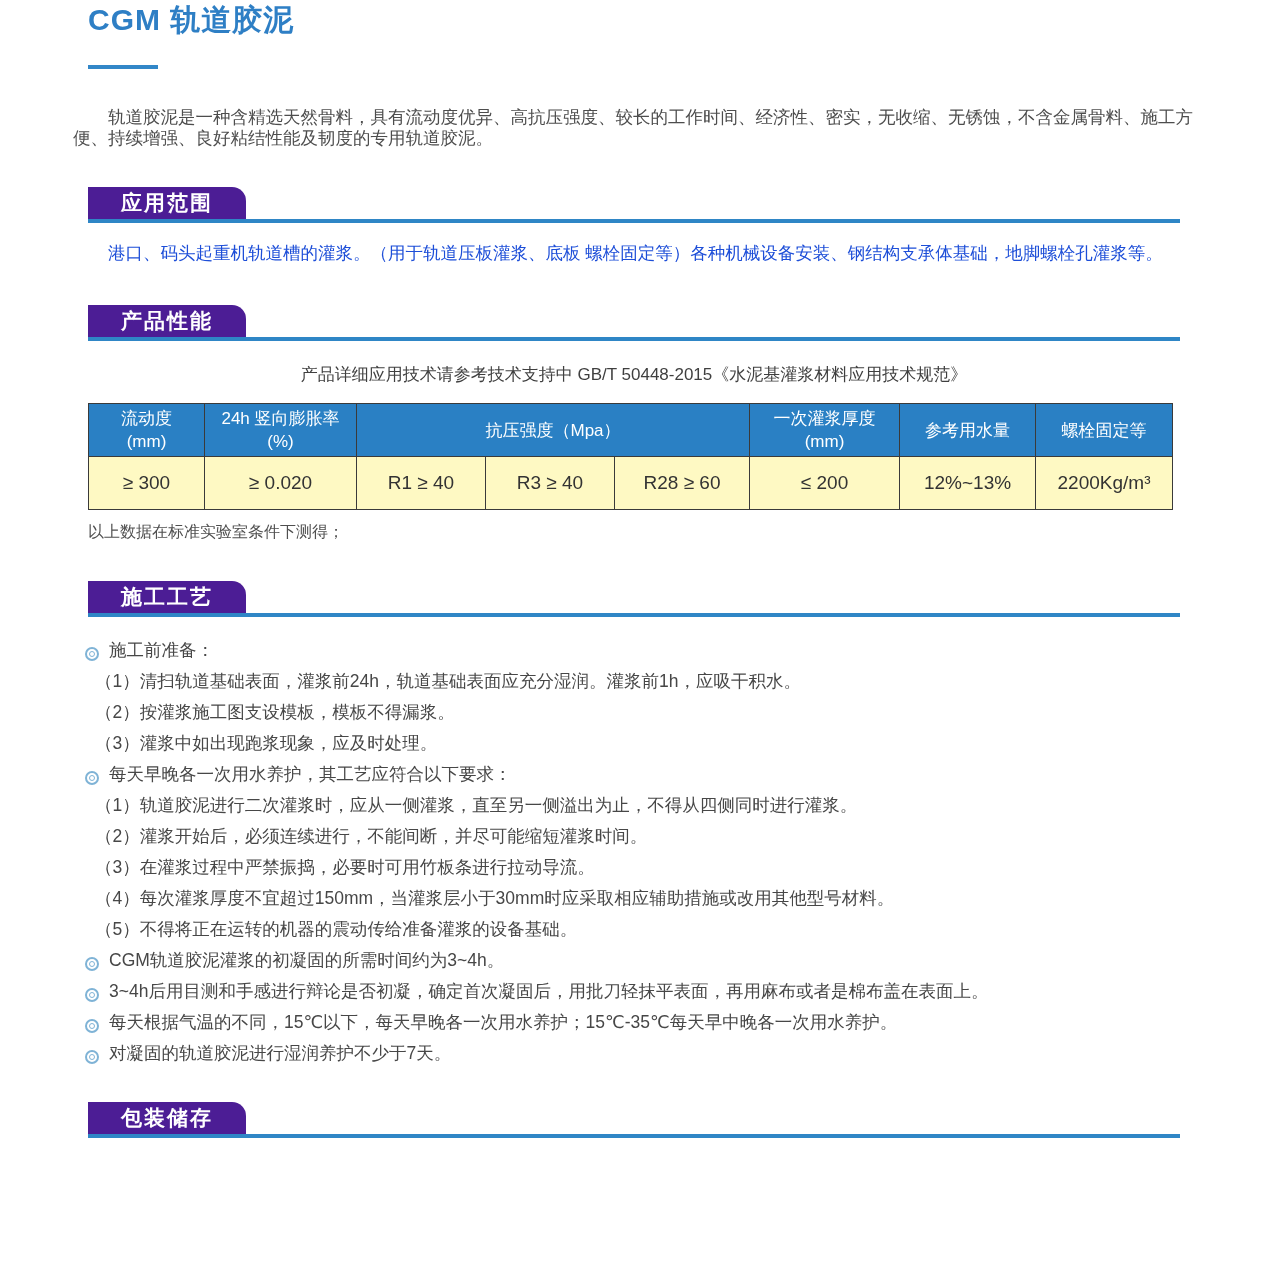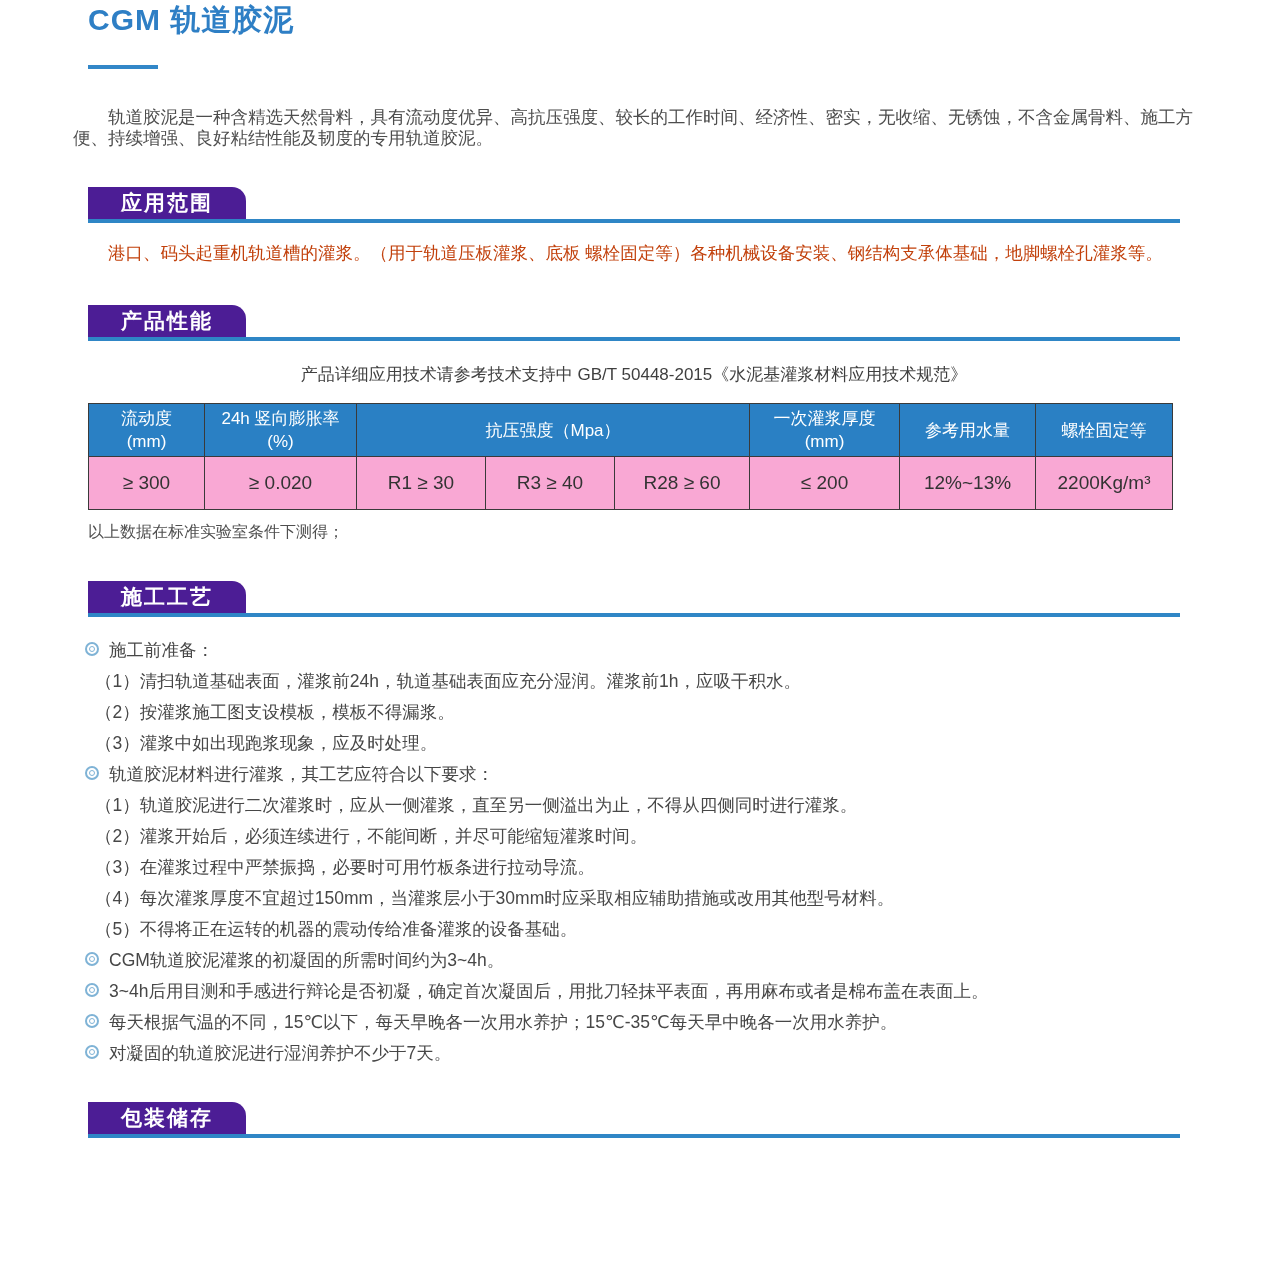--- a/index.html
+++ b/index.html
@@ -29,50 +29,50 @@
     display:inline-flex;align-items:center;justify-content:center;
     height:32px;padding:0 33px;
     background:#4c1d95;color:#ffffff;
     font-size:21px;font-weight:700;letter-spacing:2px;
     border-radius:0 14px 0 0;
   }
   .section-rule{height:4px;background:#2f86c6;width:1092px;}
 
   .section-text{
     margin:16px 0 8px -15px;width:1120px;
-    font-size:17.5px;line-height:28px;color:#c2410c;text-indent:2em;
+    font-size:17.5px;line-height:28px;color:#1d4ed8;text-indent:2em;
   }
 
   
   .table-note-top{
     margin-top:22px;width:1092px;text-align:center;
     font-size:17px;color:#3f3f3f;
   }
   table.spec{
     margin-top:14px;border-collapse:collapse;table-layout:fixed;width:1084px;
   }
   table.spec th{
     background:#2a80c4;color:#ffffff;font-weight:500;
     font-size:17px;line-height:23px;height:52px;
     border:1px solid #3a3a3a;white-space:pre-line;padding:0 2px;
     text-align:center;vertical-align:middle;
   }
   table.spec td{
-    height:50px;border:1px solid #3a3a3a;background:#f9a8d4;
+    height:50px;border:1px solid #3a3a3a;background:#fef9c3;
     text-align:center;vertical-align:middle;
     font-size:19px;color:#333333;
   }
   col.c1{width:116px}col.c2{width:152px}col.c3{width:129px}col.c4{width:129px}
   col.c5{width:135px}col.c6{width:150px}col.c7{width:136px}col.c8{width:137px}
   .table-note-bottom{margin-top:12px;font-size:16px;color:#4f4f4f;}
 
   
   ul.doc-list{list-style:none;margin:22px 0 0 -3px;padding:0;}
   ul.doc-list li{
-    display:flex;align-items:flex-start;
+    display:flex;align-items:flex-end;
     margin-bottom:9px;font-size:17.5px;line-height:22px;color:#474747;
   }
   ul.doc-list li.num{padding-left:10px;}
   .ring-bullet{
     flex:0 0 auto;box-sizing:border-box;
     width:14px;height:14px;margin:3px 10px 0 0;
     border:2px solid #7fb3d6;border-radius:50%;
     display:inline-flex;align-items:center;justify-content:center;
   }
   .ring-inner{
@@ -126,21 +126,21 @@
           <th>一次灌浆厚度
 (mm)</th>
           <th>参考用水量</th>
           <th>螺栓固定等</th>
         </tr>
     </thead>
     <tbody>
       <tr>
           <td>≥ 300</td>
           <td>≥ 0.020</td>
-          <td>R1 ≥ 30</td>
+          <td>R1 ≥ 40</td>
           <td>R3 ≥ 40</td>
           <td>R28 ≥ 60</td>
           <td>≤ 200</td>
           <td>12%~13%</td>
           <td>2200Kg/m³</td>
         </tr>
     </tbody>
   </table>
   <p class="table-note-bottom">以上数据在标准实验室条件下测得；</p>
 
@@ -161,21 +161,21 @@
       <li class="num">
         <span class="item-text">（2）按灌浆施工图支设模板，模板不得漏浆。</span>
       </li>
       <li class="num">
         <span class="item-text">（3）灌浆中如出现跑浆现象，应及时处理。</span>
       </li>
       <li class="ring">
         <span class="ring-bullet">
           <span class="ring-inner"></span>
         </span>
-        <span class="item-text">轨道胶泥材料进行灌浆，其工艺应符合以下要求：</span>
+        <span class="item-text">每天早晚各一次用水养护，其工艺应符合以下要求：</span>
       </li>
       <li class="num">
         <span class="item-text">（1）轨道胶泥进行二次灌浆时，应从一侧灌浆，直至另一侧溢出为止，不得从四侧同时进行灌浆。</span>
       </li>
       <li class="num">
         <span class="item-text">（2）灌浆开始后，必须连续进行，不能间断，并尽可能缩短灌浆时间。</span>
       </li>
       <li class="num">
         <span class="item-text">（3）在灌浆过程中严禁振捣，必要时可用竹板条进行拉动导流。</span>
       </li>

